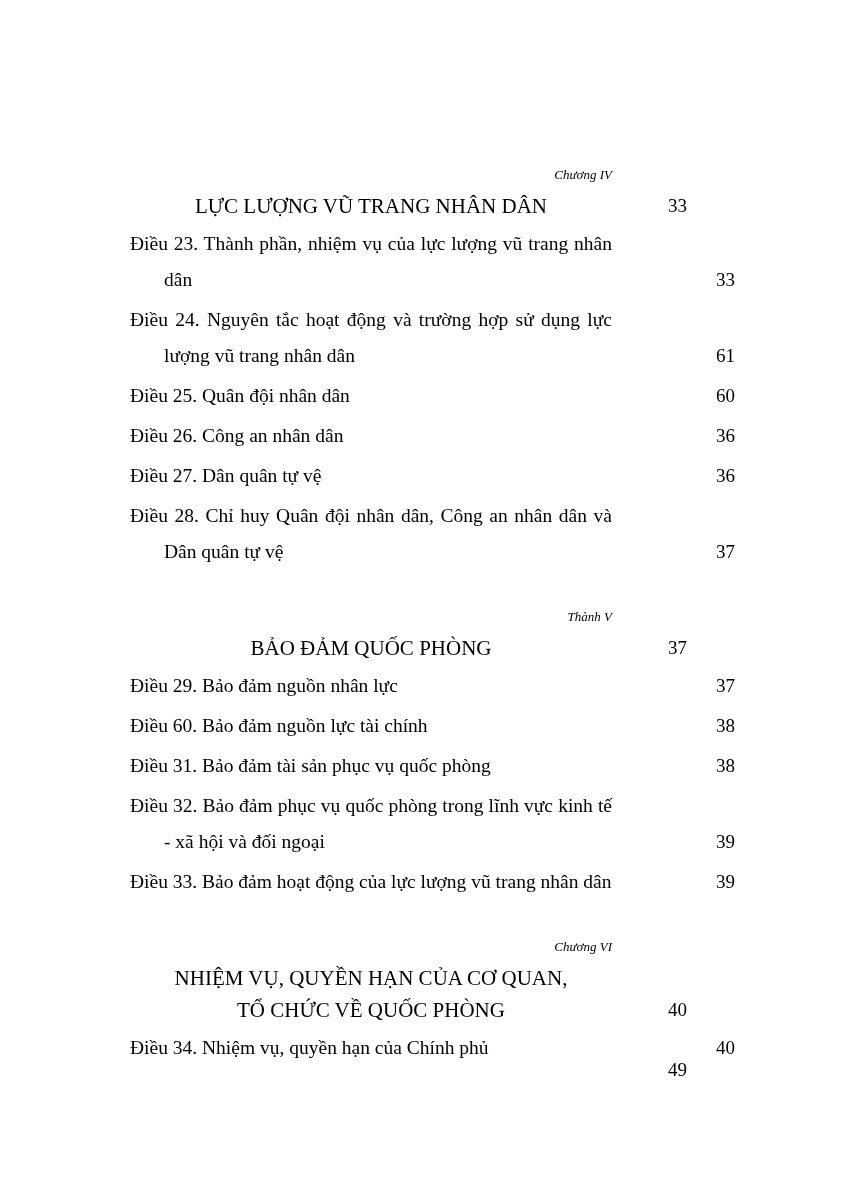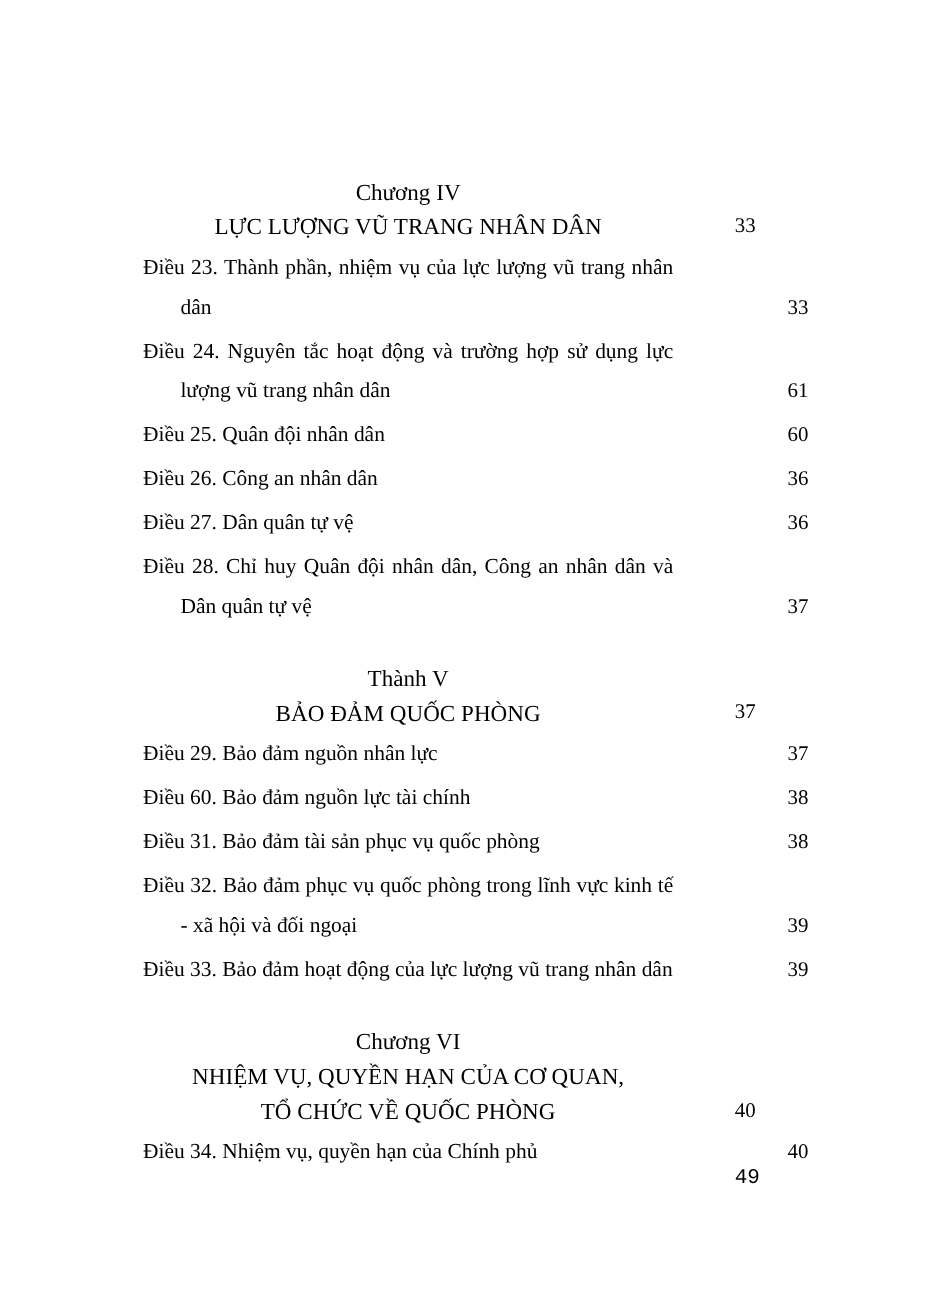--- a/index.html
+++ b/index.html
@@ -56,23 +56,24 @@
   }
 
   
   .chapter {
     margin-top: 32px;
   }
   .chapter.first {
     margin-top: 0;
   }
   .chapter-label {
-    font-size: 21px;
+    font-style: italic;
+    font-size: 13px;
     line-height: 30px;
-    text-align: center;
+    text-align: right;
     width: 482px;
   }
   .chapter-title {
     font-size: 21px;
     line-height: 32px;
     text-align: center;
     width: 482px;
     white-space: pre-line;
   }
   .chapter .numcol {
@@ -114,21 +115,20 @@
     display: flex;
   }
   .folio .spacer { width: 482px; flex: 0 0 482px; }
   .folio .num {
     width: 100px;
     flex: 0 0 100px;
     padding-left: 56px;
     box-sizing: border-box;
     font-size: 19px;
     line-height: 30px;
-    font-family: Liberation Mono, monospace;
   }
 </style>
 </head>
 <body>
 
 <div class="page">
   <div class="toc" id="toc">
       <div class="chapter first">
         <div class="chapter-rowbox">
           <div class="chapter-label">Chương IV</div>

